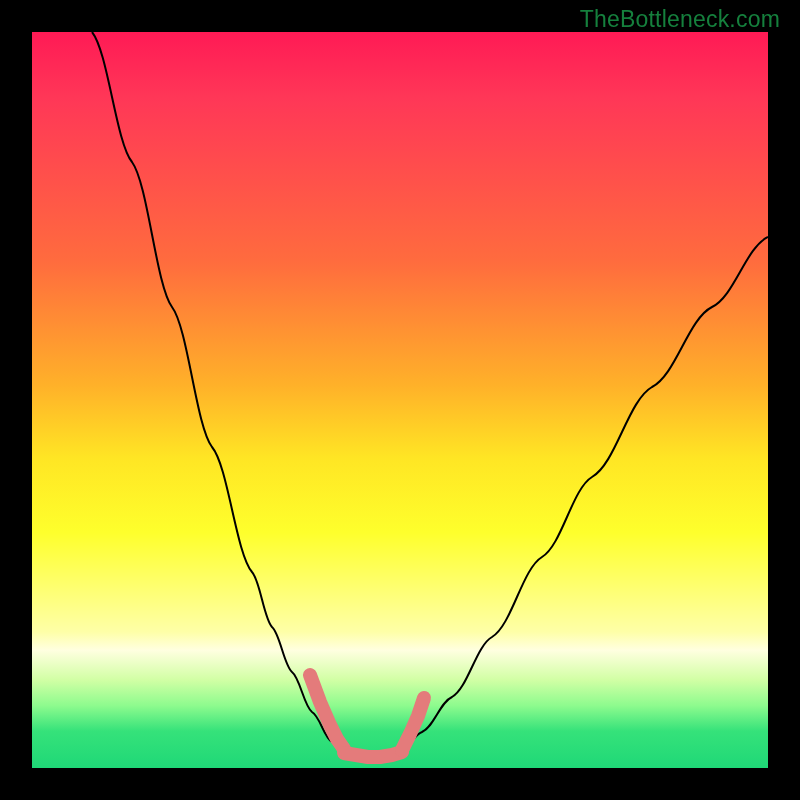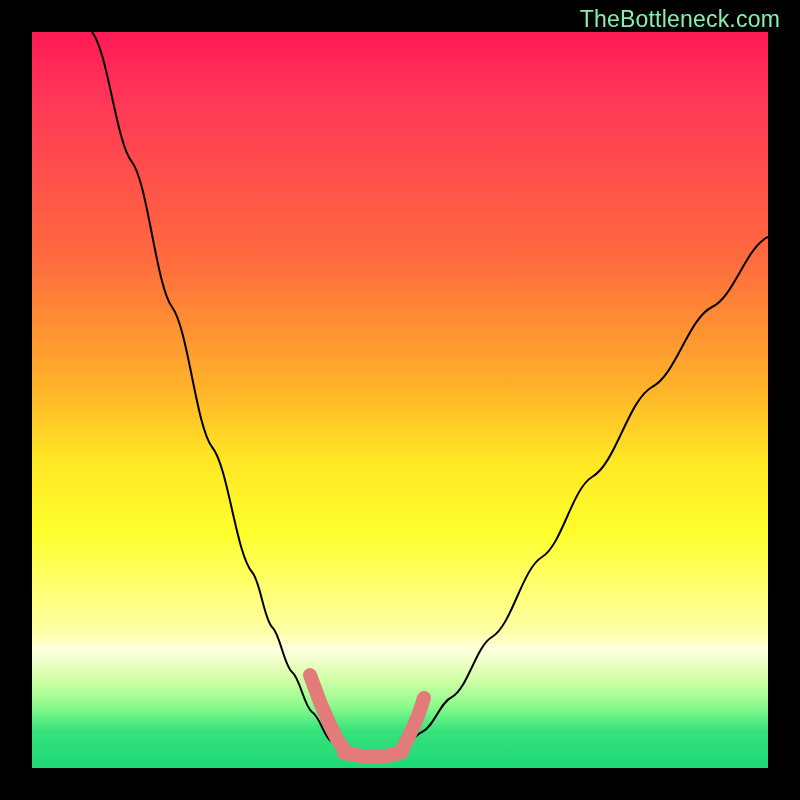--- a/index.html
+++ b/index.html
@@ -38,21 +38,21 @@
       #d2ffa5 88%,
       #8efb8e 91.5%,
       #35e27a 95%,
       #1fd877 100%
     );
   }
   .watermark {
     position: absolute;
     top: 6px;
     right: 20px;
-    color: #86efac;
+    color: #15803d;
     font-size: 23px;
     font-weight: 400;
     letter-spacing: 0.2px;
   }
   svg.curves {
     position: absolute;
     left: 0;
     top: 0;
     width: 736px;
     height: 736px;

